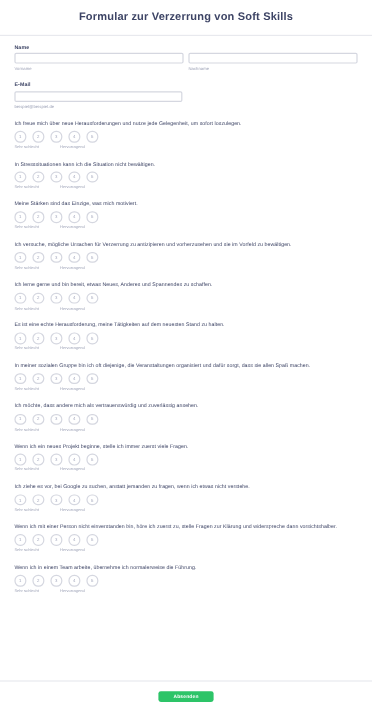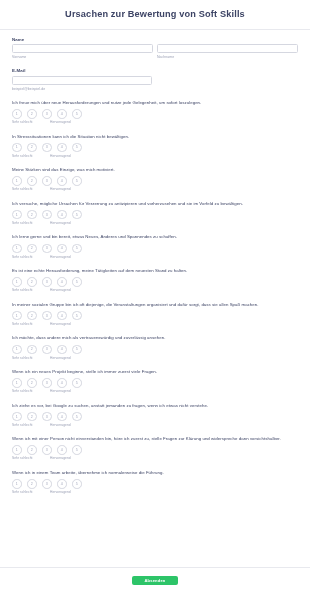--- a/index.html
+++ b/index.html
@@ -170,21 +170,21 @@
     align-items: center;
     justify-content: center;
   }
 </style>
 </head>
 <body style="background: rgb(255, 255, 255);">
 
 <div class="form-card">
 
   <div class="form-header">
-    <h1 class="form-title">Ursachen zur Bewertung von Soft Skills</h1>
+    <h1 class="form-title">Formular zur Verzerrung von Soft Skills</h1>
   </div>
 
   <div class="form-body">
 
     <div class="field-group">
       <div class="field-label">Name</div>
       <div class="input-row">
         <div class="input-col">
           <input class="text-input" type="text" placeholder="" style="">
           <div class="sub-label">Vorname</div>

